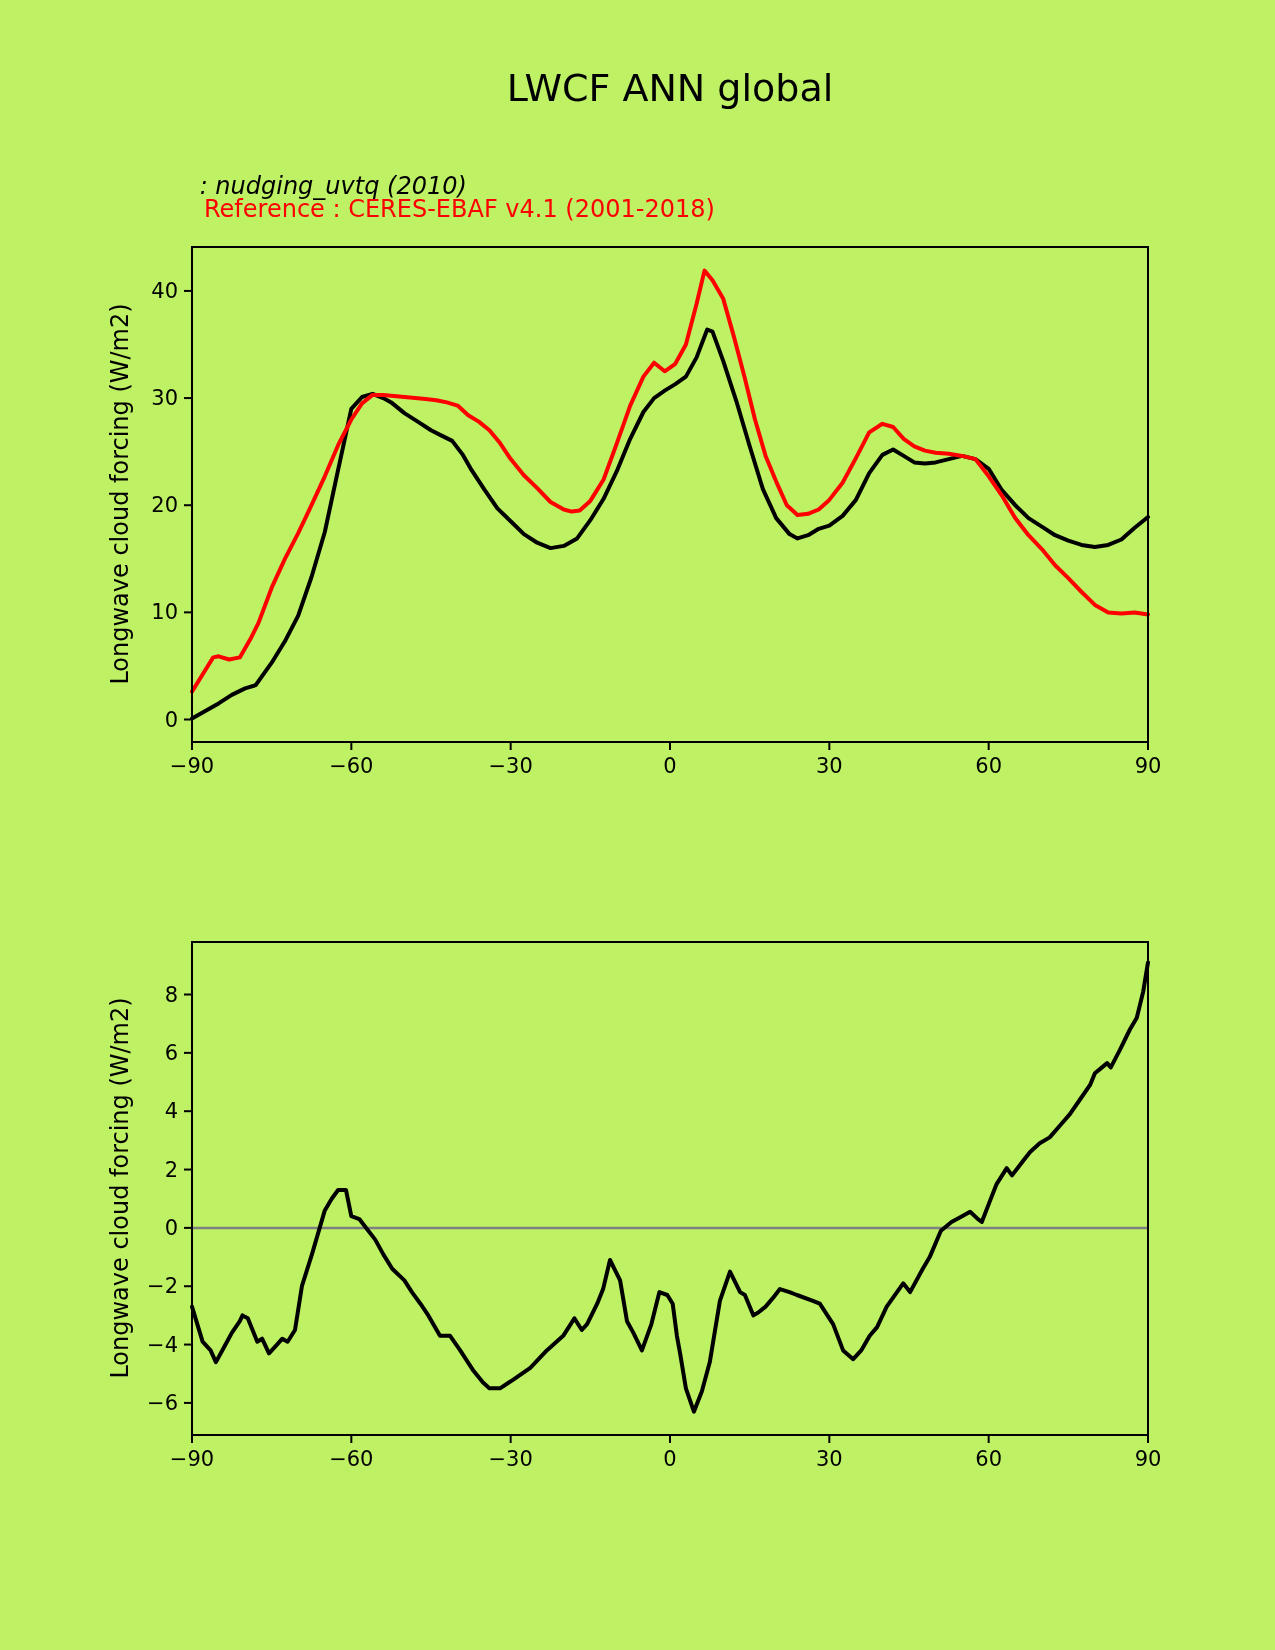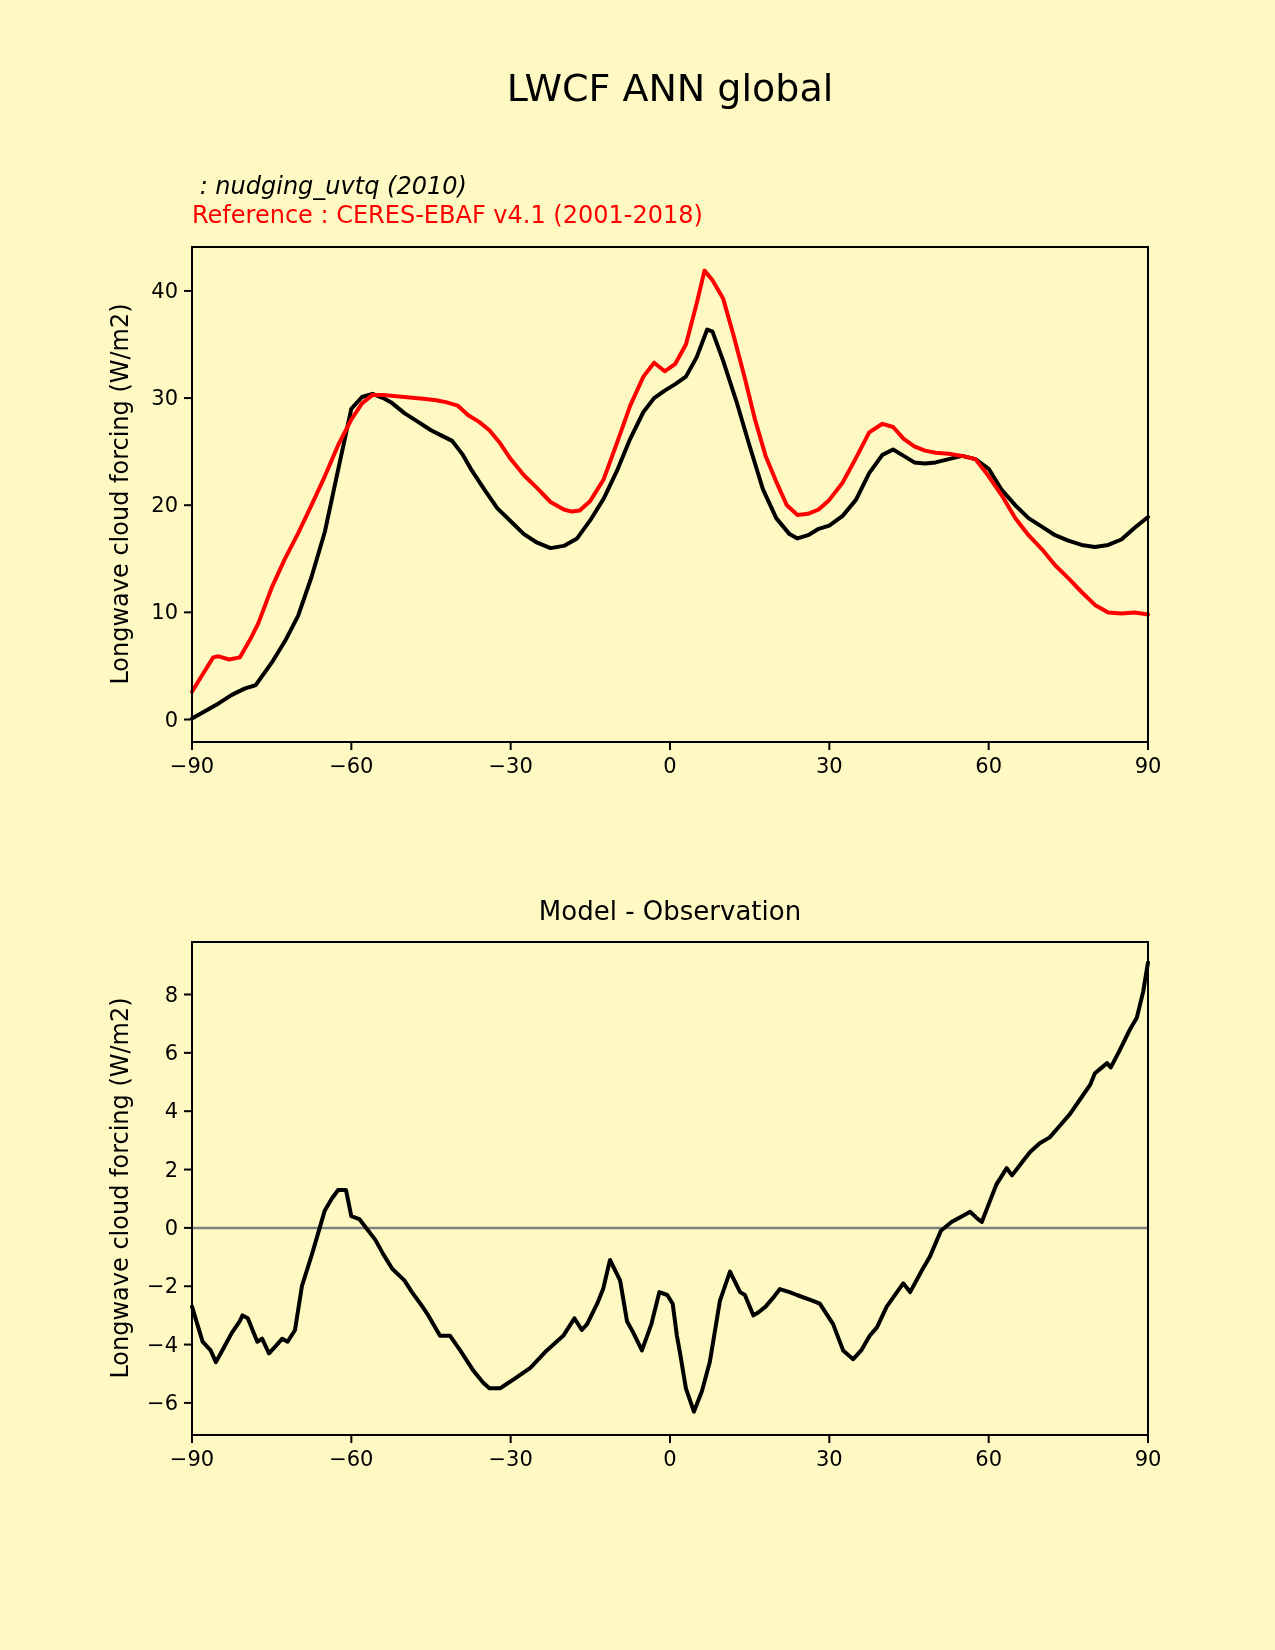--- a/index.html
+++ b/index.html
@@ -1,41 +1,40 @@
 <!DOCTYPE html>
 <html><head>
 <meta charset="utf-8">
 <style>
   html,body{margin:0;padding:0;background:#ffffff;}
-  .page{position:relative;width:1275px;height:1650px;background:#fef9c3;overflow:hidden;
+  .page{position:relative;width:1275px;height:1650px;background:#bef264;overflow:hidden;
         font-family:"DejaVu Sans","Liberation Sans",sans-serif;color:#000;}
   .main-title{position:absolute;left:192px;top:66px;width:956px;text-align:center;
         font-size:38px;color:#000;}
   .legend-line{position:absolute;left:192px;white-space:pre;font-size:24px;}
   .legend-model{top:172px;color:#000000;}
-  .legend-ref{top:201px;color:#ff0000;}
+  .legend-ref{top:195px;color:#ff0000;margin-left:12px;}
   .ylabel{position:absolute;font-size:24px;color:#000;transform:translate(-50%,-50%) rotate(-90deg);
         white-space:nowrap;}
   .ylabel-top{left:120px;top:494px;}
   .ylabel-bottom{left:120px;top:1188px;}
   .subplot-title{position:absolute;left:192px;top:896px;width:956px;text-align:center;
         font-size:26px;color:#000;}
   svg{position:absolute;left:0;top:0;}
   text{font-family:"DejaVu Sans","Liberation Sans",sans-serif;}
 </style>
 </head>
 <body>
 
 <div class="page">
   <div class="main-title">LWCF ANN global</div>
   <div class="legend-line legend-model" style="color: rgb(0, 0, 0); font-style: italic;"> : nudging_uvtq (2010)</div>
   <div class="legend-line legend-ref" style="color: rgb(255, 0, 0);">Reference : CERES-EBAF v4.1 (2001-2018)</div>
   <div class="ylabel ylabel-top">Longwave cloud forcing (W/m2)</div>
   <div class="ylabel ylabel-bottom">Longwave cloud forcing (W/m2)</div>
-  <div class="subplot-title">Model - Observation</div>
   <svg id="chart-svg" width="1275" height="1650" viewBox="0 0 1275 1650">
       <polyline points="192.0,718.4 205.3,710.9 218.6,703.4 231.8,694.9 245.1,688.4 255.7,685.2 271.7,662.7 284.9,641.3 298.2,615.6 311.5,577.0 324.8,532.0 338.1,469.9 351.3,408.8 362.0,397.0 372.6,393.8 383.2,398.1 391.2,402.4 404.4,413.1 417.7,421.6 431.0,430.2 441.6,435.6 452.2,440.9 462.9,454.9 470.8,468.8 484.1,489.1 497.4,508.4 510.7,521.3 523.9,534.1 537.2,542.7 550.5,548.1 563.8,545.9 577.1,538.4 590.3,520.2 603.6,498.8 616.9,470.9 630.2,438.8 643.4,412.0 654.1,398.1 664.7,390.6 675.3,384.1 685.9,376.6 696.6,357.4 707.2,329.5 712.5,331.6 723.1,360.6 736.4,401.3 749.7,446.3 762.9,489.1 776.2,518.1 789.5,534.1 797.5,538.4 808.1,535.2 818.7,528.8 829.3,525.6 842.6,515.9 855.9,499.9 869.2,473.1 882.4,454.9 893.1,449.5 903.7,455.9 914.3,462.4 924.9,463.4 935.6,462.4 948.8,459.1 962.1,455.9 975.4,459.1 988.7,468.8 1001.9,490.2 1015.2,505.2 1028.5,518.1 1041.8,526.6 1055.1,535.2 1068.3,540.6 1081.6,544.9 1094.9,547.0 1108.2,544.9 1121.4,539.5 1134.7,527.7 1148.0,517.0" fill="none" stroke="#000000" stroke-width="4" stroke-linejoin="round" stroke-linecap="round"></polyline>
       <polyline points="192.0,691.6 202.6,674.5 213.2,657.4 218.6,656.3 229.2,659.5 239.8,657.4 250.4,639.1 258.4,623.1 271.7,587.7 284.9,558.8 298.2,533.1 311.5,505.2 324.8,476.3 338.1,445.2 351.3,419.5 362.0,403.4 372.6,394.9 383.2,394.9 393.8,395.9 404.4,397.0 415.1,398.1 425.7,399.1 436.3,400.2 446.9,402.4 457.6,405.6 468.2,415.2 478.8,421.6 489.4,430.2 500.0,443.1 510.7,459.1 523.9,475.2 537.2,488.1 550.5,502.0 563.8,509.5 571.7,511.6 579.7,510.6 590.3,500.9 603.6,479.5 616.9,443.1 630.2,405.6 643.4,376.6 654.1,362.7 664.7,371.3 675.3,363.8 685.9,344.5 696.6,303.8 704.5,270.6 712.5,280.2 723.1,298.4 733.7,335.9 744.4,376.6 755.0,419.5 765.6,455.9 776.2,481.6 786.8,505.2 797.5,514.9 808.1,513.8 818.7,509.5 829.3,499.9 842.6,482.7 855.9,458.1 869.2,432.4 882.4,423.8 893.1,427.0 903.7,438.8 914.3,446.3 924.9,450.6 935.6,452.7 948.8,453.8 962.1,455.9 975.4,459.1 988.7,476.3 1001.9,495.6 1015.2,518.1 1028.5,535.2 1041.8,549.1 1055.1,565.2 1068.3,578.1 1081.6,592.0 1094.9,604.9 1108.2,612.4 1121.4,613.4 1134.7,612.4 1148.0,614.5" fill="none" stroke="#ff0000" stroke-width="4" stroke-linejoin="round" stroke-linecap="round"></polyline>
       <rect x="192" y="247" width="956" height="495" fill="none" stroke="#000000" stroke-width="2"></rect>
       <line x1="192" y1="742" x2="192" y2="750" stroke="#000" stroke-width="2"></line>
       <text x="192" y="773" text-anchor="middle" font-size="21" fill="#000">−90</text>
       <line x1="351.3333333333333" y1="742" x2="351.3333333333333" y2="750" stroke="#000" stroke-width="2"></line>
       <text x="351.3333333333333" y="773" text-anchor="middle" font-size="21" fill="#000">−60</text>
       <line x1="510.66666666666663" y1="742" x2="510.66666666666663" y2="750" stroke="#000" stroke-width="2"></line>
       <text x="510.66666666666663" y="773" text-anchor="middle" font-size="21" fill="#000">−30</text>

